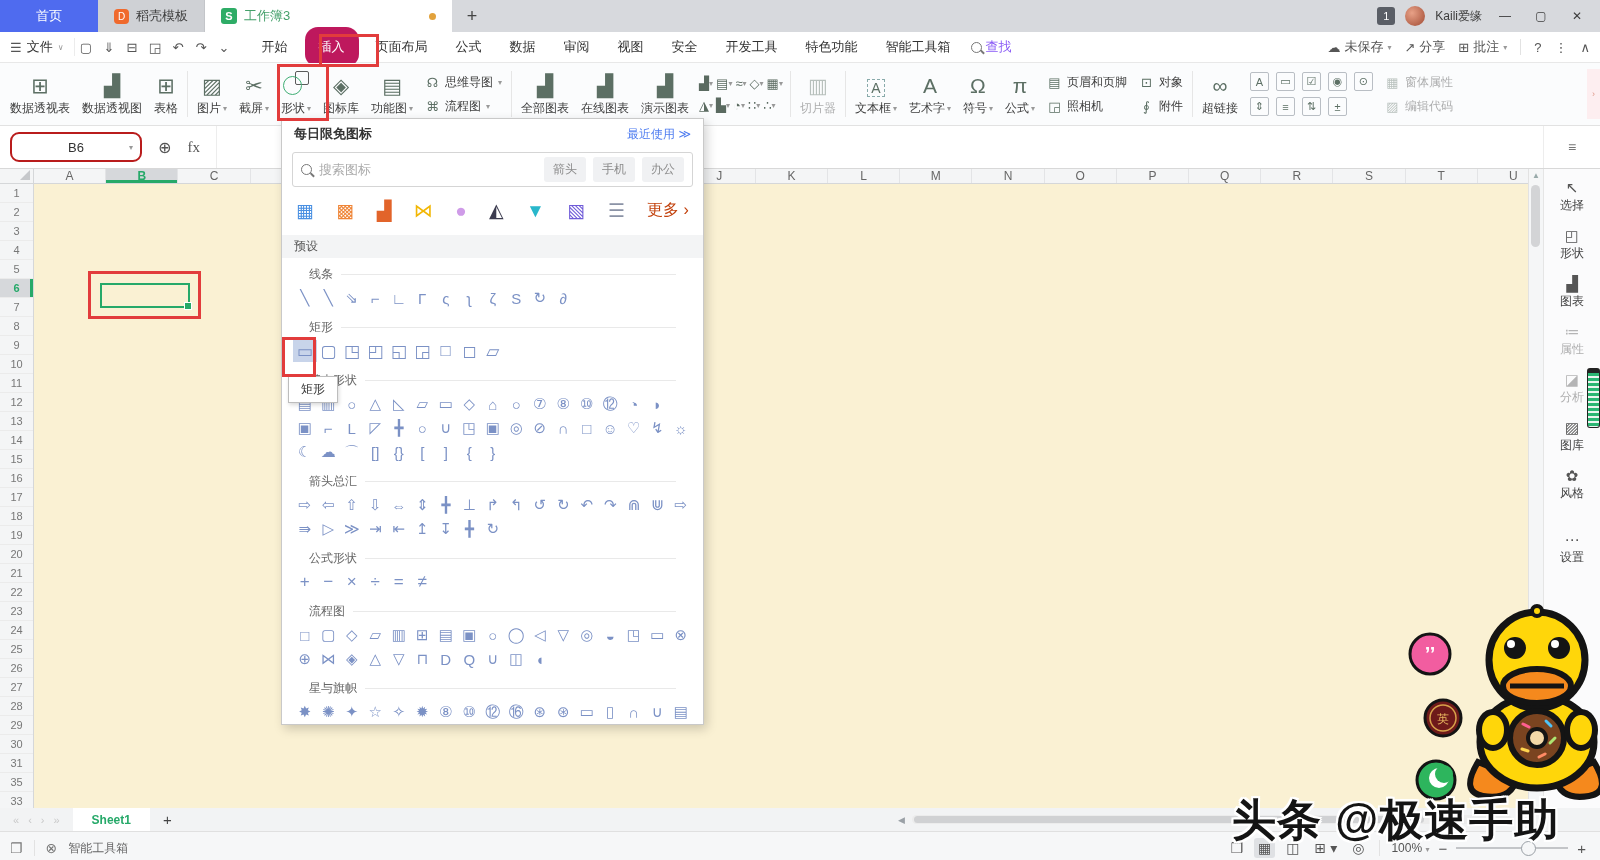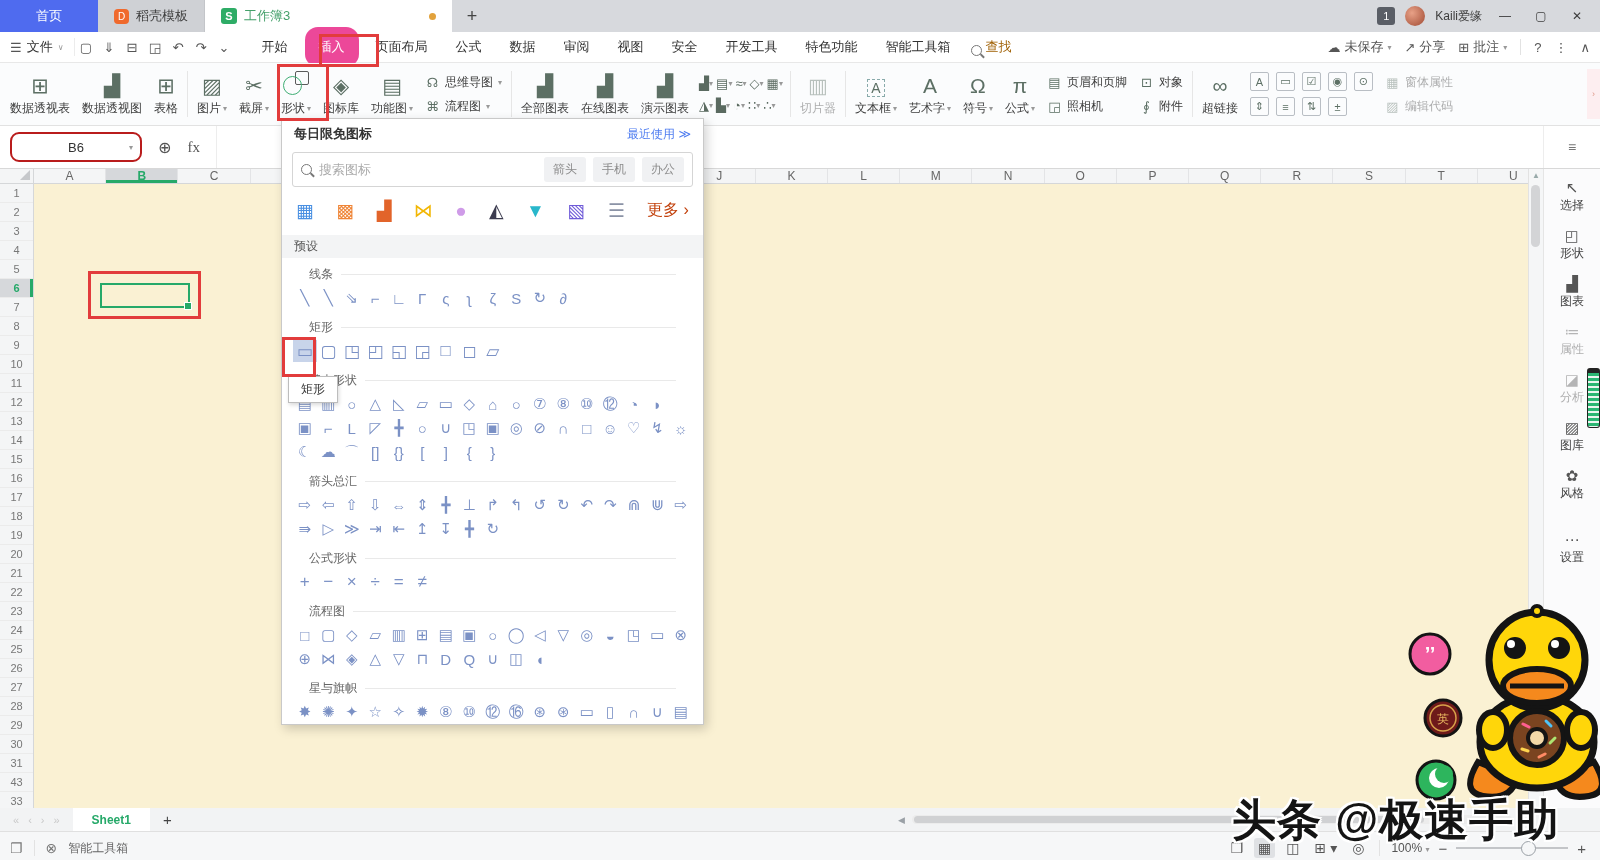--- a/index.html
+++ b/index.html
@@ -22,22 +22,22 @@
   .uname{color:#3c3c3c;font-size:12px}
   .winbtn{width:26px;text-align:center;color:#3c3c3c;font-size:12px}
 
   
   .menubar{height:30px;background:#fff;border-bottom:1px solid #e8e8e8;display:flex;align-items:center;font-size:13px;color:#333;padding:0 10px;position:relative}
   .file-menu{display:flex;align-items:center;gap:5px;padding-right:10px;border-right:1px solid #ececec}
   .hamb{font-size:13px;color:#555}
   .qi{width:23px;text-align:center;color:#555;font-size:13px}
   .mtabs{display:flex;align-items:center;margin-left:12px}
   .mtab{padding:4px 11px;margin:0 3px;color:#333;white-space:nowrap}
-  .mtab.active{background:#ec4899;color:#fff;border-radius:13px;padding:11px 14px}
-  .find{display:flex;align-items:flex-end;gap:4px;color:#a16207;margin-left:6px}
+  .mtab.active{background:#be185d;color:#fff;border-radius:13px;padding:11px 14px}
+  .find{display:flex;align-items:center;gap:4px;color:#8b5cf6;margin-left:6px}
   .mb-right{margin-left:auto;display:flex;align-items:center;gap:13px;color:#555}
   .mb-right .grp{display:flex;align-items:center;gap:4px}
   .vline{width:1px;height:16px;background:#e2e2e2}
   .mag{display:inline-block;width:9px;height:9px;border:1.5px solid #777;border-radius:50%;position:relative}
   .mag:after{content:"";position:absolute;width:5px;height:1.5px;background:#777;transform:rotate(45deg);right:-4px;bottom:-1px}
   .ddv{font-size:8px;color:#999}
 
   
   .ribbon{height:62px;background:#fbfcfd;border-bottom:1px solid #e2e2e2;display:flex;align-items:center;padding:0 4px;position:relative}
   .rb-item{display:flex;flex-direction:column;align-items:center;justify-content:center;padding:0 6px;height:56px;font-size:12px;color:#3d3d3d;white-space:nowrap}
@@ -515,21 +515,21 @@
           <div class="rh">22</div>
           <div class="rh">23</div>
           <div class="rh">24</div>
           <div class="rh">25</div>
           <div class="rh">26</div>
           <div class="rh">27</div>
           <div class="rh">28</div>
           <div class="rh">29</div>
           <div class="rh">30</div>
           <div class="rh">31</div>
-          <div class="rh">43</div>
+          <div class="rh">35</div>
           <div class="rh">33</div>
           <div class="rh">34</div>
         </div>
       <div class="cells"></div>
     </div>
   </div>
   <div class="vscroll">
     <div class="vs-up">▲</div>
     <div class="vs-thumb"></div>
   </div>

